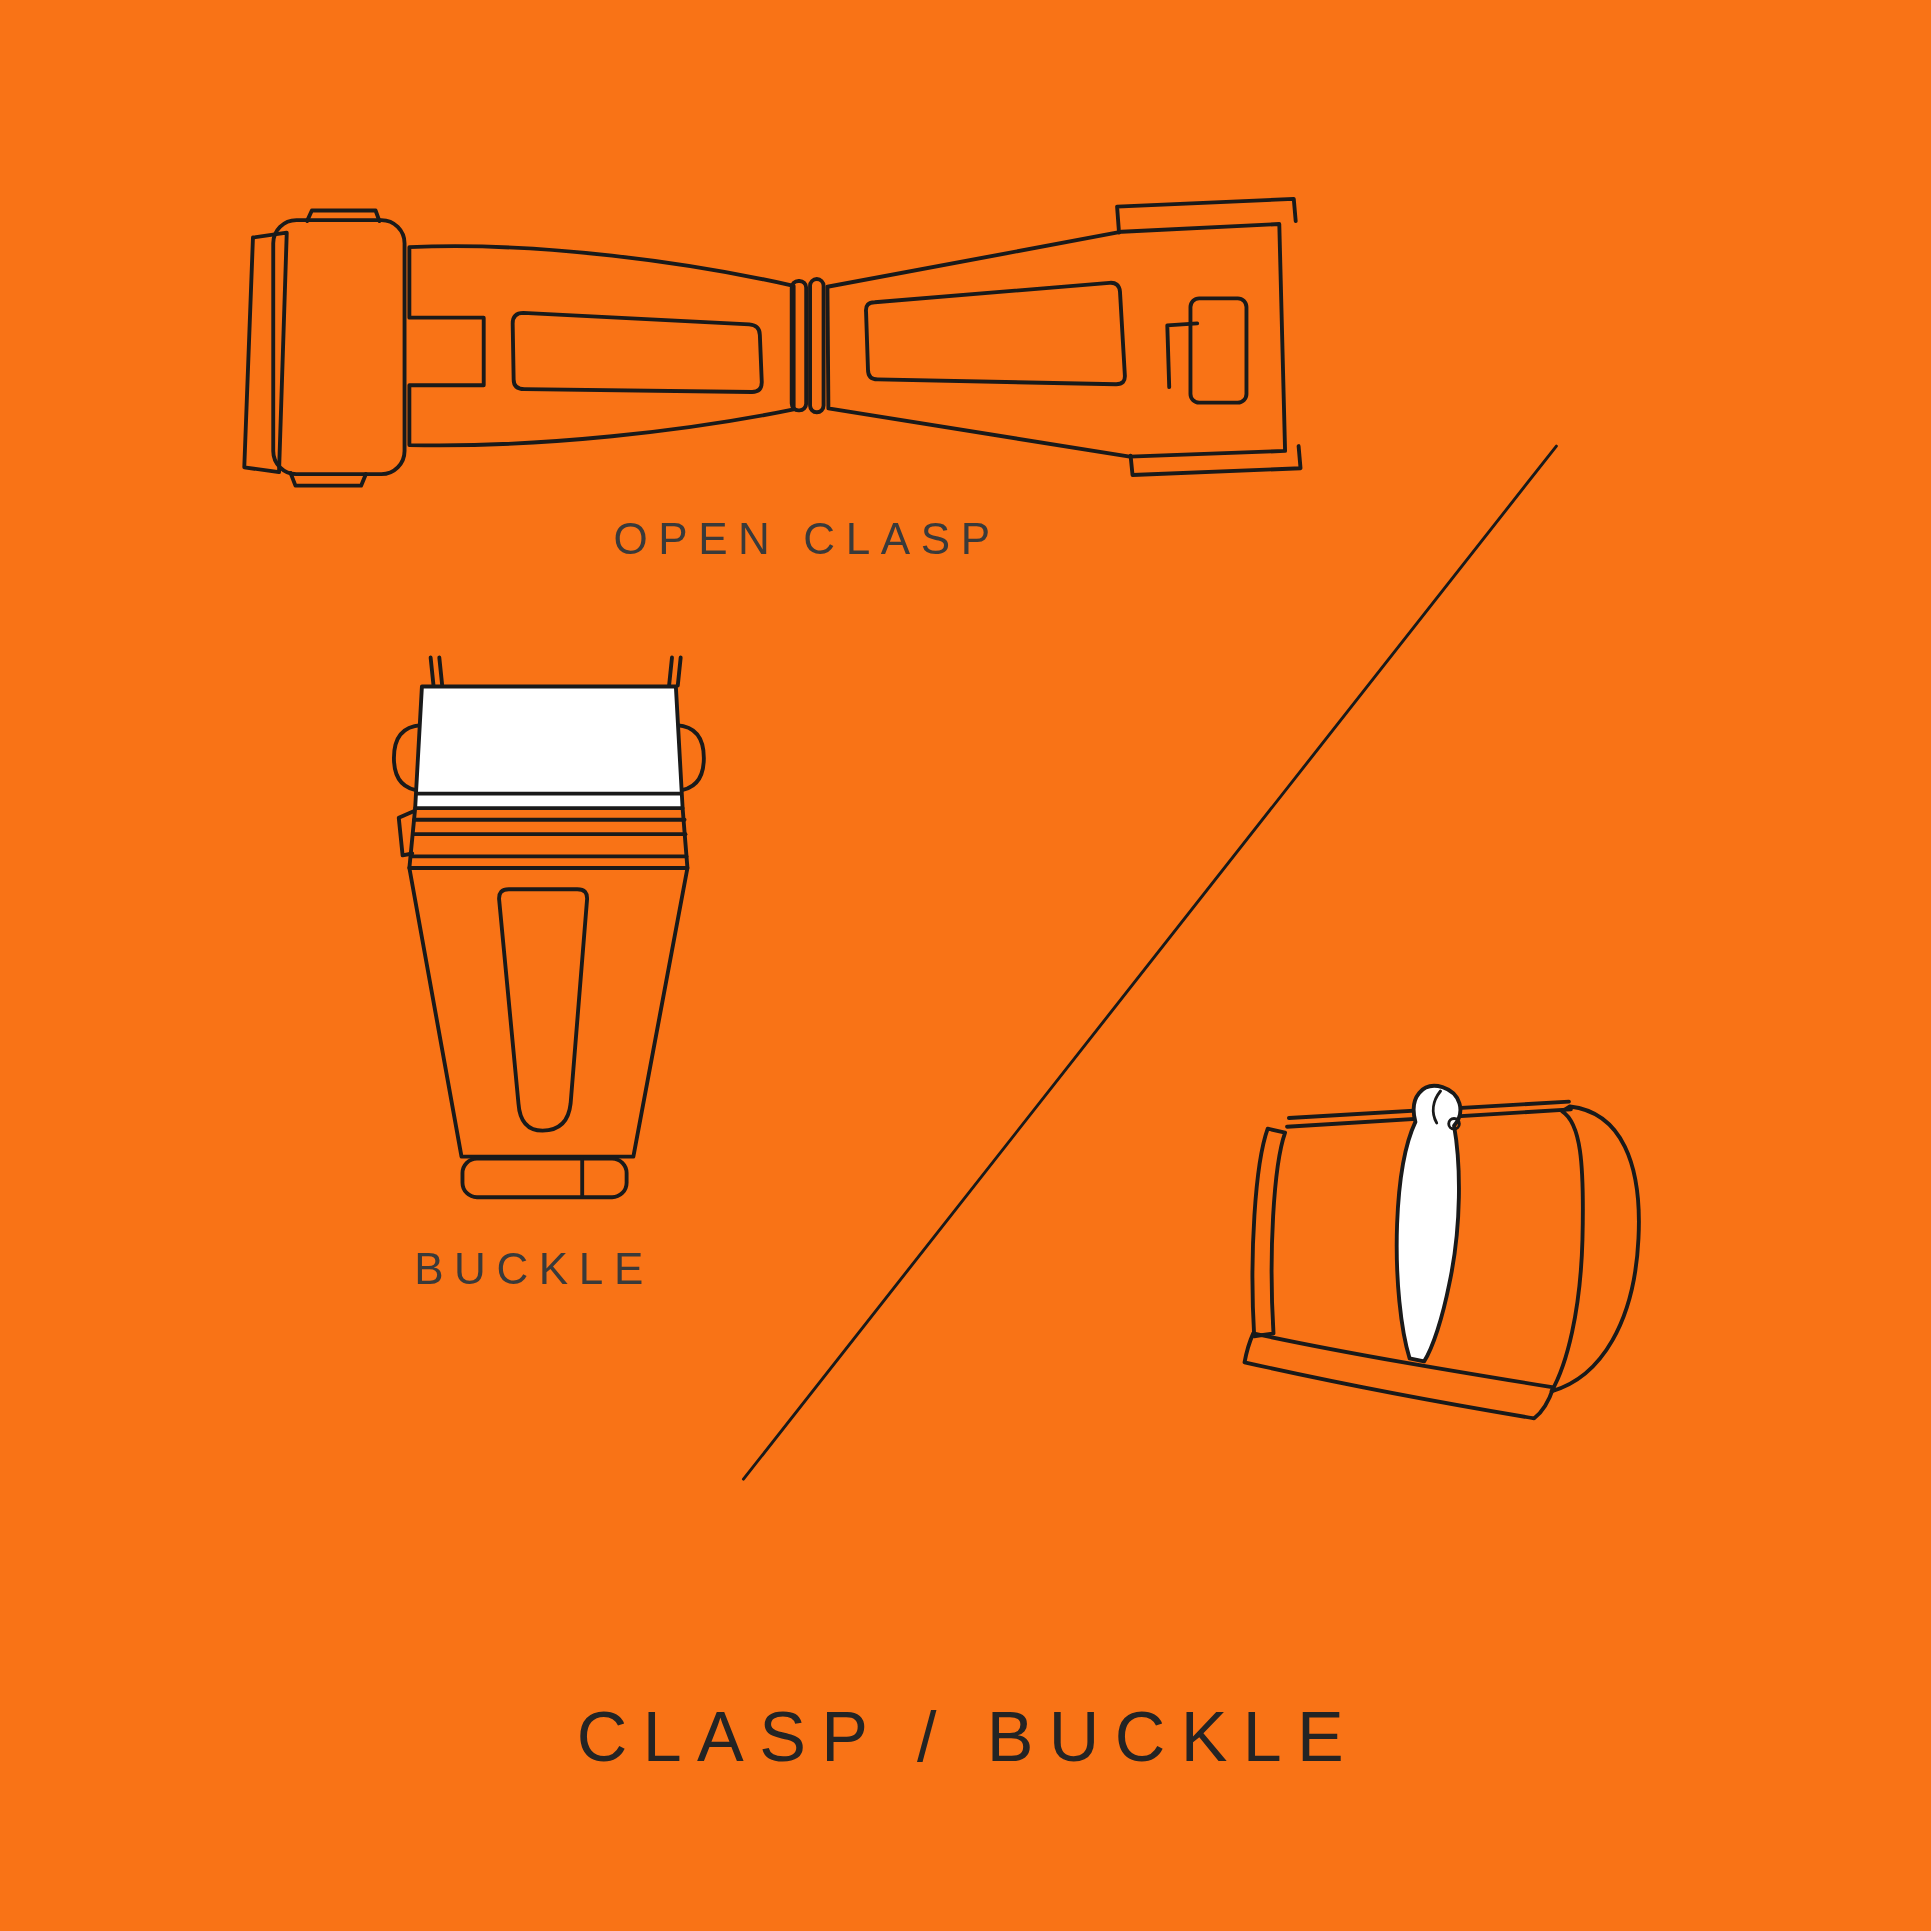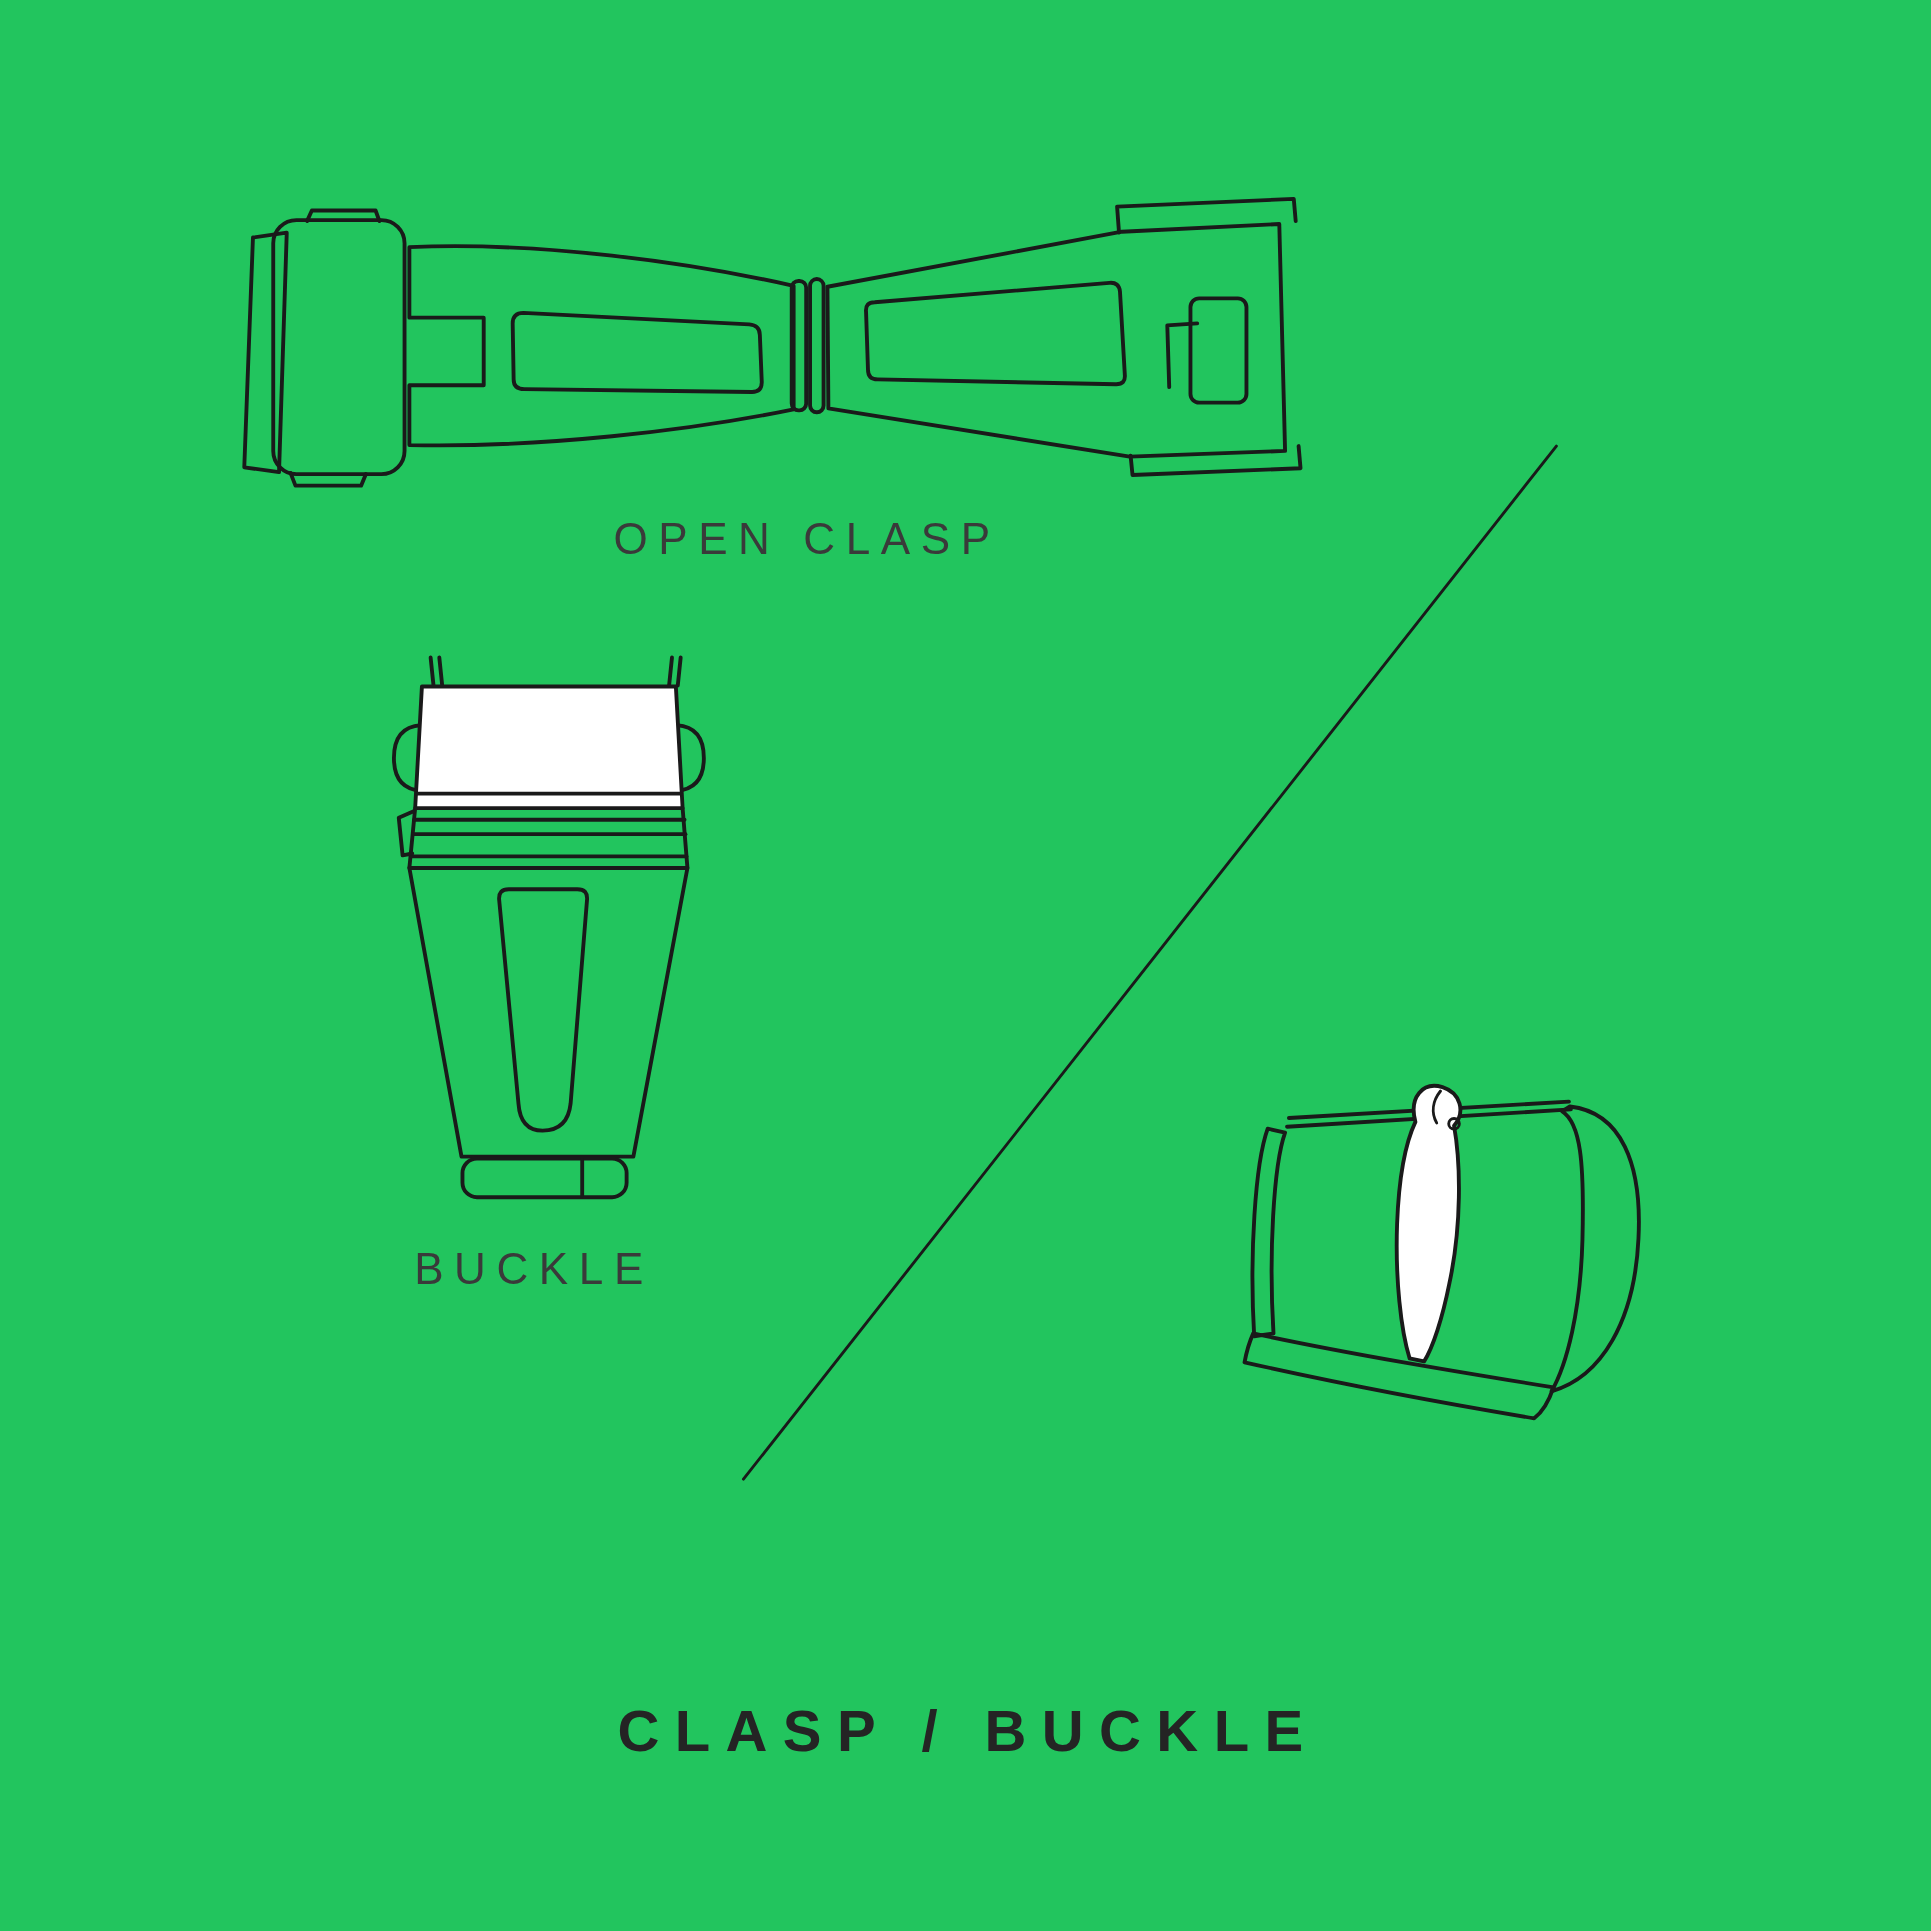--- a/index.html
+++ b/index.html
@@ -4,45 +4,45 @@
 <style>
   html, body {
     margin: 0;
     padding: 0;
     background: #ffffff;
   }
   .canvas {
     position: relative;
     width: 1931px;
     height: 1931px;
-    background: #22c55e;
+    background: #f97316;
     font-family: "Liberation Sans", sans-serif;
     overflow: hidden;
   }
   .art {
     position: absolute;
     inset: 0;
   }
   .label {
     position: absolute;
     transform: translateX(-50%);
     color: #3a3a3a;
     font-size: 44px;
     letter-spacing: 10.6px;
     white-space: nowrap;
     font-weight: 400;
   }
   .title {
     position: absolute;
     transform: translateX(-50%);
     color: #242424;
-    font-size: 58px;
+    font-size: 70px;
     letter-spacing: 15.4px;
     white-space: nowrap;
-    font-weight: 700;
+    font-weight: 400;
   }
   svg path, svg rect, svg line, svg circle {
     fill: none;
     stroke: #1a1a1a;
     stroke-width: 4;
     stroke-linejoin: round;
     stroke-linecap: round;
   }
   svg .thin { stroke-width: 3; }
   svg .fillwhite { fill: #ffffff; }

